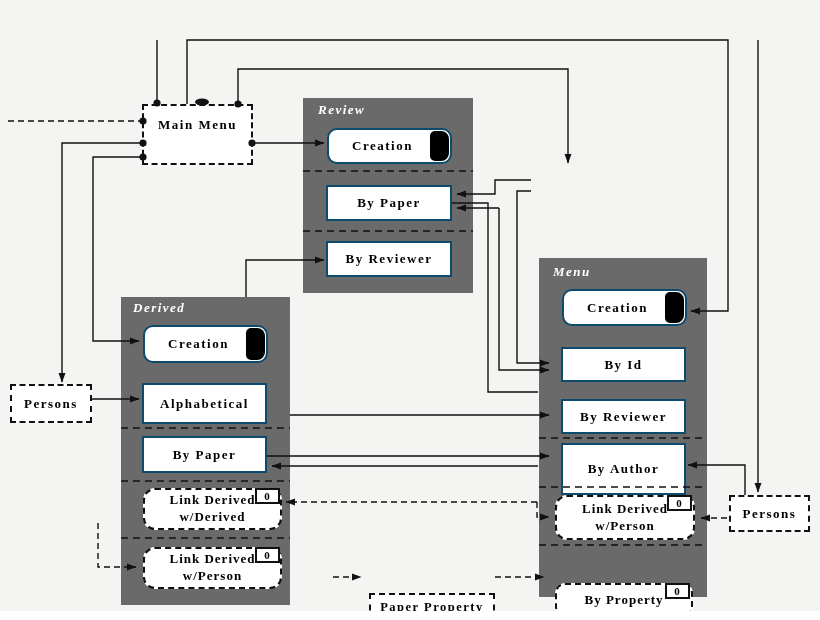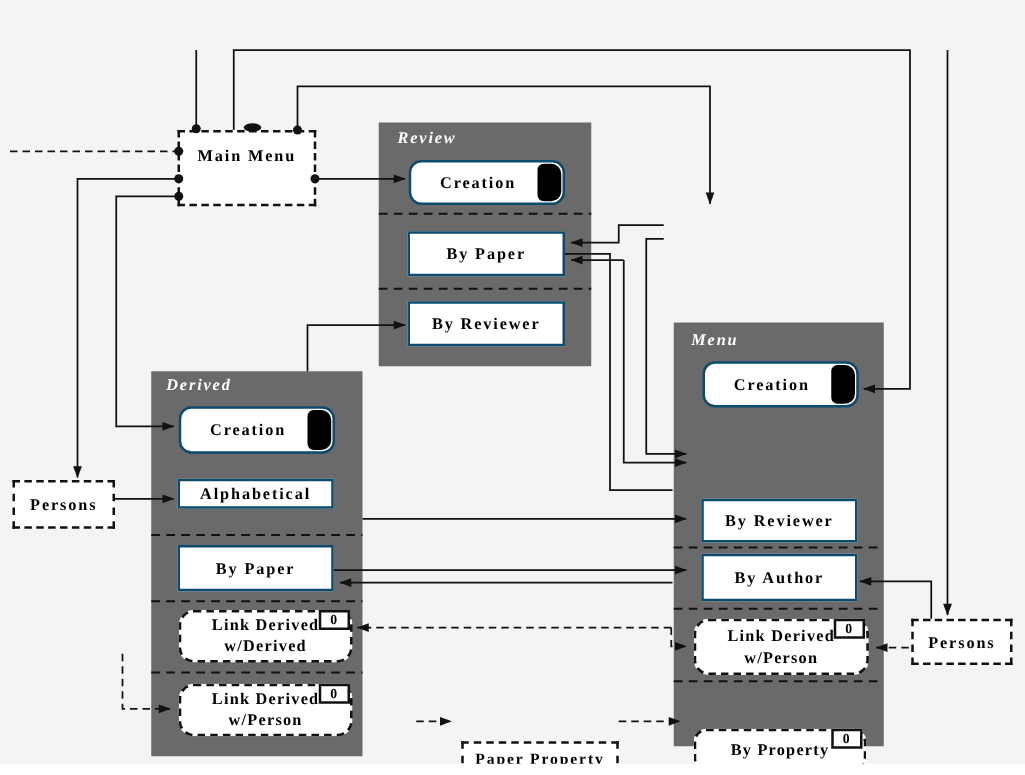--- a/index.html
+++ b/index.html
@@ -68,45 +68,48 @@
     <span>By Paper</span>
   </div>
   <div class="wbox" style="left:326px;top:241px;width:126px;height:36px;">
     <span>By Reviewer</span>
   </div>
 
   <div class="wbox rbox" style="left:143px;top:325px;width:125px;height:38px;">
     <span style="margin-right:14px;">Creation</span>
     <span class="cap"></span>
   </div>
-  <div class="wbox" style="left:142px;top:383px;width:125px;height:24px;">
+  <div class="wbox" style="left:142px;top:383px;width:125px;height:41px;">
     <span>Alphabetical</span>
   </div>
   <div class="wbox" style="left:142px;top:436px;width:125px;height:37px;">
     <span>By Paper</span>
   </div>
   <div class="ldbox" style="left:143px;top:488px;width:139px;height:42px;">
     <span>Link Derived</span>
     <span>w/Derived</span>
     <span class="badge" style="right:0px;">0</span>
   </div>
   <div class="ldbox" style="left:143px;top:547px;width:139px;height:42px;">
     <span>Link Derived</span>
     <span>w/Person</span>
     <span class="badge" style="right:0px;">0</span>
   </div>
 
   <div class="wbox rbox" style="left:562px;top:289px;width:125px;height:37px;">
     <span style="margin-right:14px;">Creation</span>
     <span class="cap"></span>
   </div>
+  <div class="wbox" style="left:561px;top:347px;width:125px;height:35px;">
+    <span>By Id</span>
+  </div>
   <div class="wbox" style="left:561px;top:399px;width:125px;height:35px;">
     <span>By Reviewer</span>
   </div>
-  <div class="wbox" style="left:561px;top:443px;width:125px;height:38px;">
+  <div class="wbox" style="left:561px;top:443px;width:125px;height:52px;">
     <span>By Author</span>
   </div>
   <div class="ldbox" style="left:555px;top:495px;width:140px;height:45px;">
     <span>Link Derived</span>
     <span>w/Person</span>
     <span class="badge" style="right:1px;">0</span>
   </div>
   <div class="ldbox" style="left:555px;top:555px;width:138px;height:34px;border-radius:10px;margin-top:28px;">
     <span>By Property</span>
     <span class="badge" style="right:1px;">0</span>

